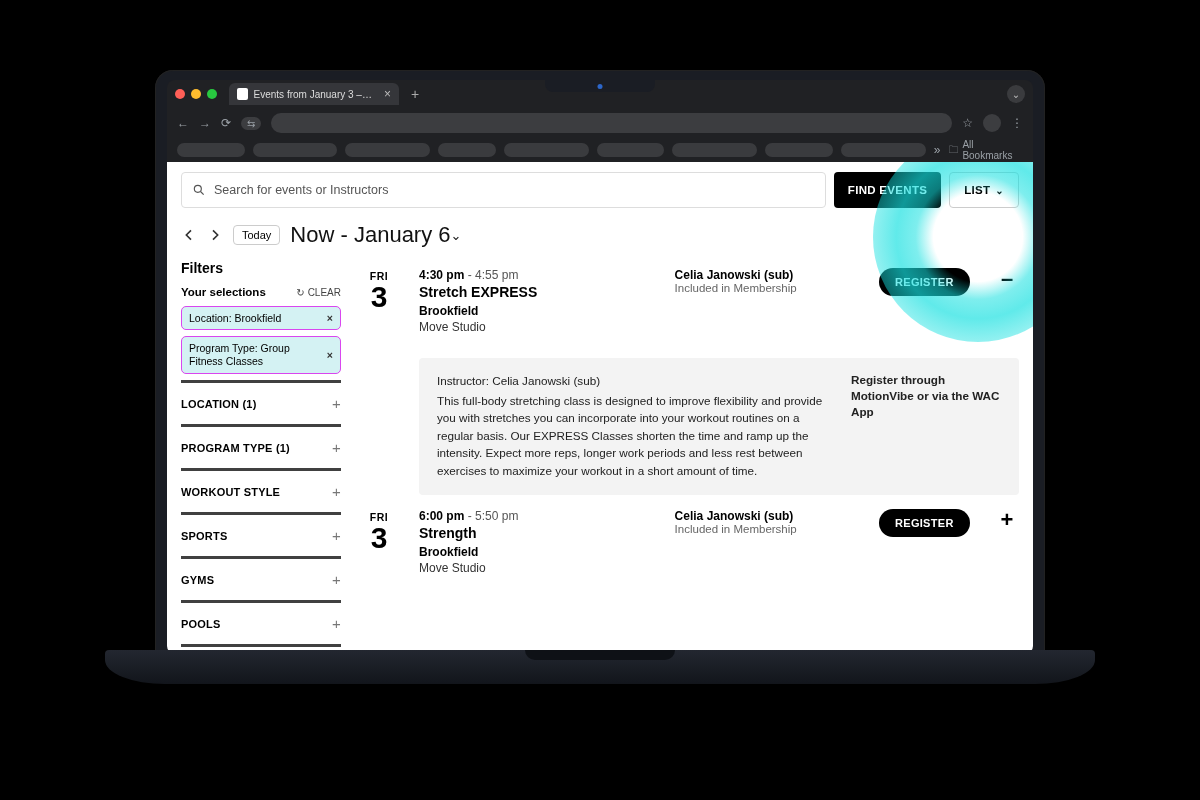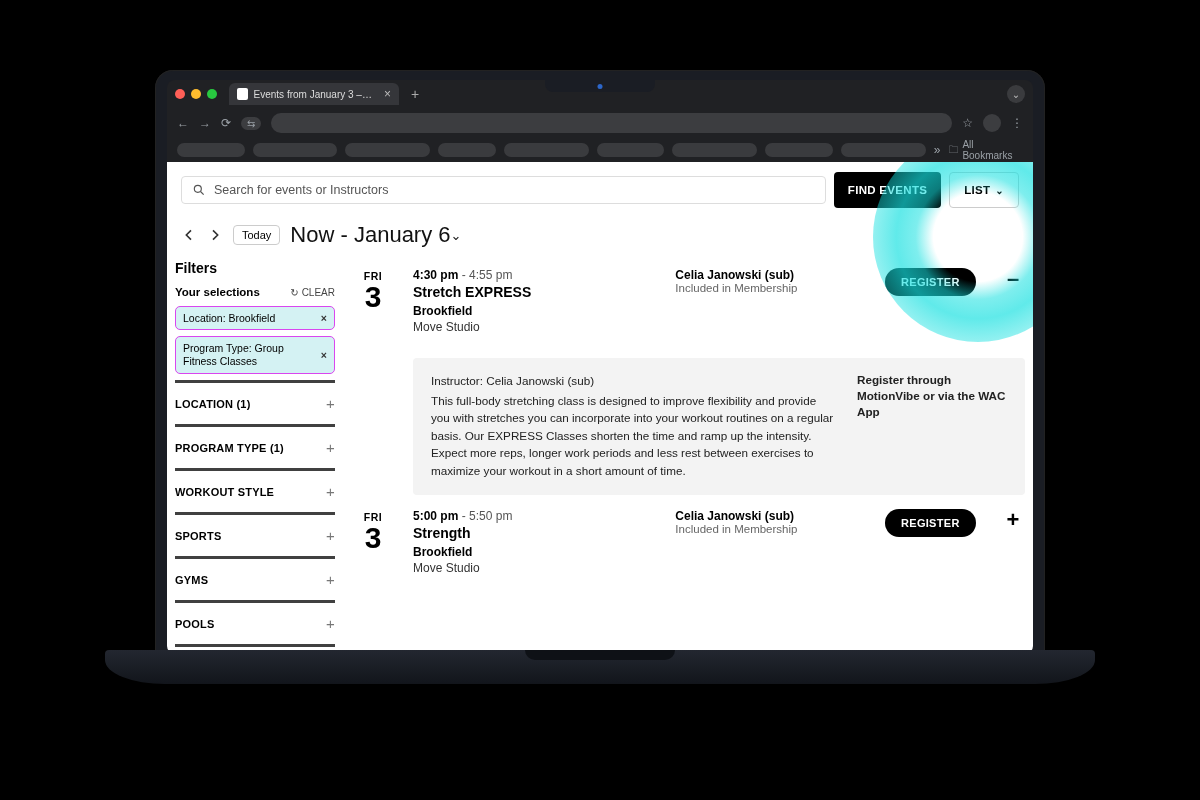--- a/index.html
+++ b/index.html
@@ -95,38 +95,38 @@
   .page {
     position:absolute; top:82px; left:0; right:0; bottom:0;
     background:#fff;
     overflow:hidden;
   }
   .search-row{
     display:flex; align-items:center; gap:8px;
     padding:10px 14px;
   }
   .search-box{
-    flex:1; height:28px; border:1px solid #ddd; border-radius:4px;
+    flex:1; height:36px; border:1px solid #ddd; border-radius:4px;
     display:flex; align-items:center; gap:8px; padding:0 10px;
     color:#555; font-size:12.5px;
   }
   .search-icon{width:14px;height:14px;}
   .btn{height:36px;border-radius:4px;font-size:11.5px;font-weight:700;letter-spacing:.3px;display:flex;align-items:center;padding:0 14px;cursor:pointer;}
   .btn.dark{background:#000;color:#fff;}
   .btn.light{background:#fff;color:#000;border:1px solid #ccc;gap:5px;}
   .btn.light .chev{font-size:10px;}
   .daterow{
     display:flex; align-items:center; gap:10px; padding:4px 14px 12px 14px;
   }
   .nav-arrow{width:16px;height:16px;color:#333;cursor:pointer;}
   .today-pill{border:1px solid #ccc;border-radius:4px;padding:3px 8px;font-size:11px;cursor:pointer;}
   .daterange{font-size:22px;font-weight:400;display:flex;align-items:center;color:#111;}
   .daterange .chev{font-size:13px;cursor:pointer;}
   
-  .main{display:flex;gap:18px;padding:0 8px;}
+  .main{display:flex;gap:18px;padding:0 14px;}
   .sidebar{width:160px;flex-shrink:0;}
   .filters-title{font-size:14px;font-weight:600;margin-bottom:10px;}
   .your-sel{display:flex;align-items:center;justify-content:space-between;font-size:11.5px;font-weight:700;margin-bottom:8px;}
   .clear{font-size:10px;font-weight:400;color:#444;display:flex;align-items:center;gap:3px;cursor:pointer;}
   .chip{
     background:#d4f2f3;border:1px solid #d946ef;border-radius:5px;
     font-size:10.5px;padding:5px 7px;margin-bottom:6px;
     display:flex;align-items:center;justify-content:space-between;gap:6px;cursor:default;
   }
   .chip .x{color:#333;font-weight:700;cursor:pointer;}
@@ -344,21 +344,21 @@
           </div>
 
           <div class="event" style="margin-top:6px;">
             <div class="datecol">
               <div class="dow">FRI</div>
               <div class="dnum">3</div>
             </div>
             <div class="evmain">
               <div class="evleft">
                 <div class="evtime">
-                  <span>5:00 pm</span>
+                  <span>6:00 pm</span>
                   <span class="end"> - <span>5:50 pm</span></span>
                 </div>
                 <div class="evtitle">Strength</div>
                 <div class="evloc">Brookfield</div>
                 <div class="evroom">Move Studio</div>
               </div>
               <div class="evmid">
                 <div class="evinstr">Celia Janowski (sub)</div>
                 <div class="evmemb">Included in Membership</div>
               </div>

